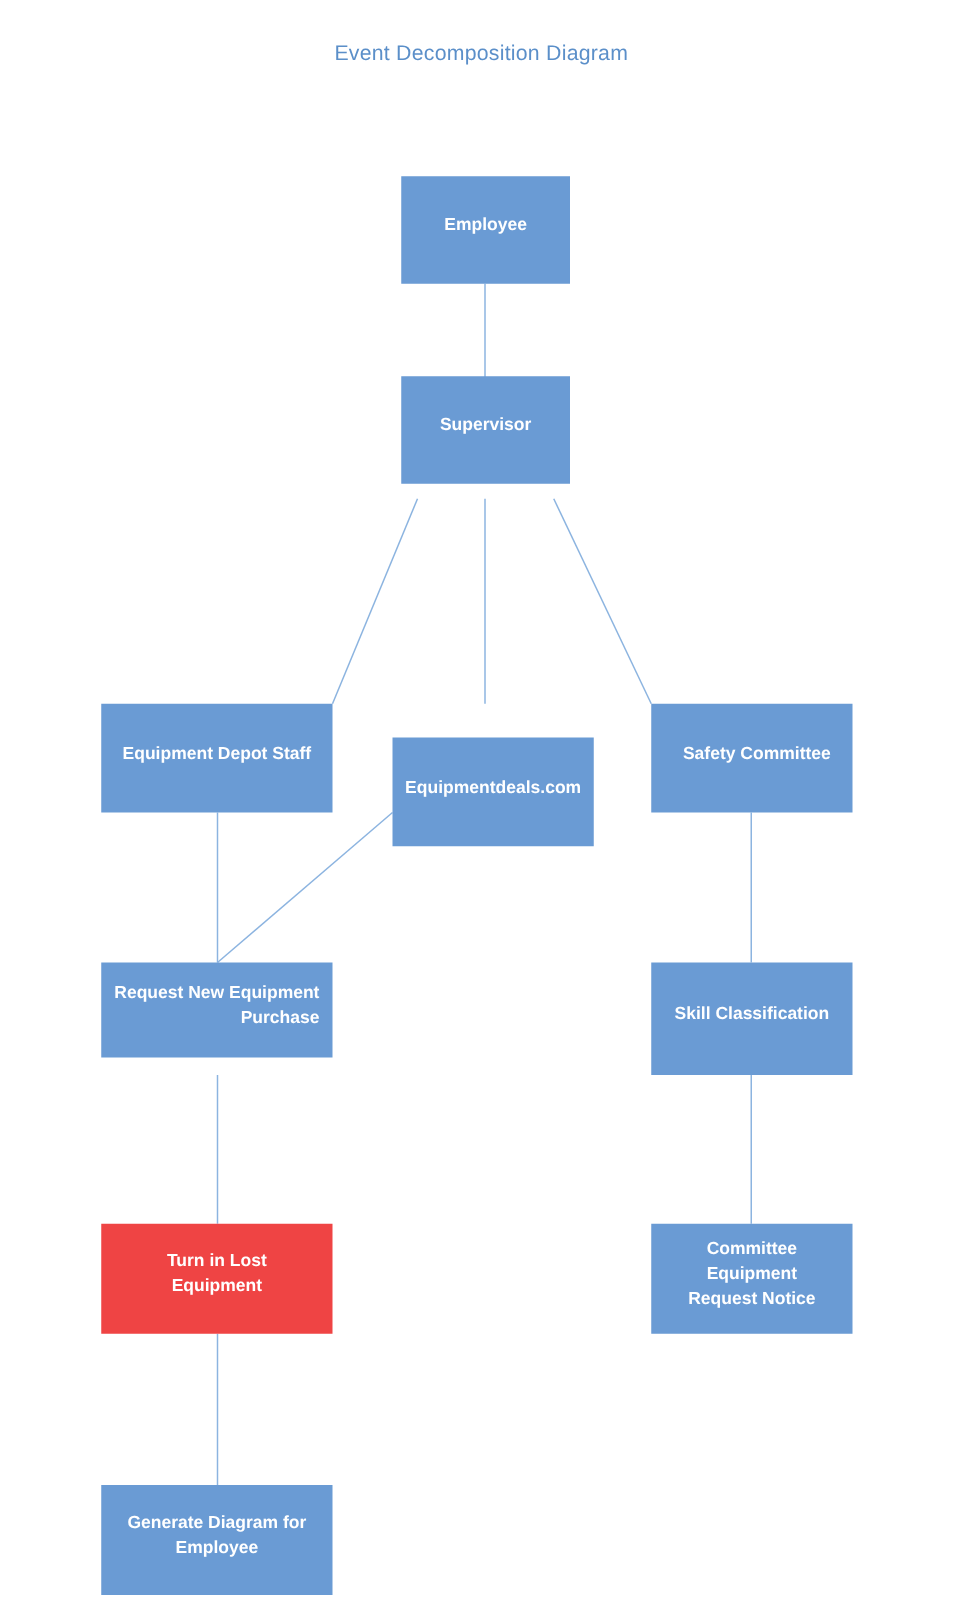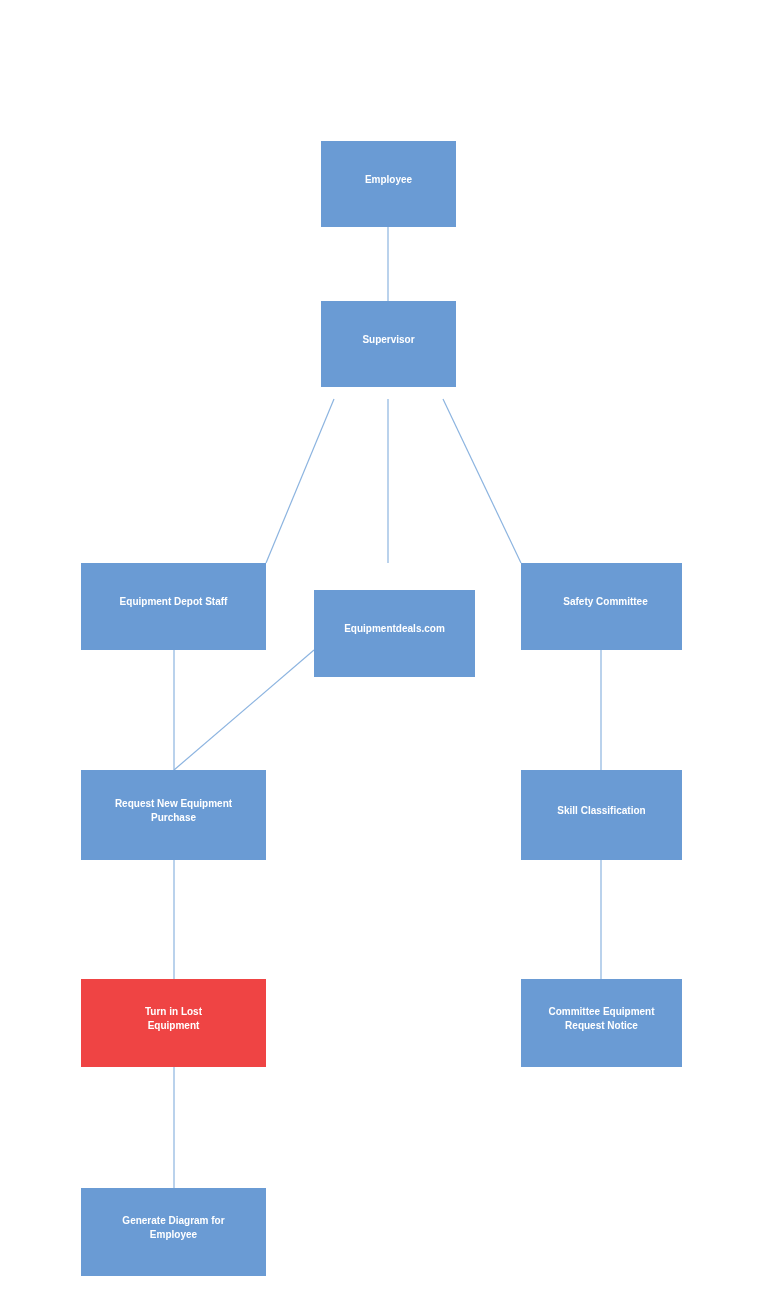--- a/index.html
+++ b/index.html
@@ -46,36 +46,37 @@
   }
 
   .node {
     position: absolute;
     background: #6a9bd4;
     color: #ffffff;
     display: flex;
     align-items: center;
     justify-content: center;
     text-align: center;
-    font-size: 10px;
+    font-size: 14px;
     font-weight: 700;
     line-height: 1.42;
     box-sizing: border-box;
     padding: 0 8px 8px 8px;
   }
   .node-label {
     display: block;
     white-space: pre-line;
   }
 </style>
 </head>
 <body style="background: rgb(255, 255, 255);">
 
 <div id="diagram-canvas">
 
+  <div id="title" style="color: rgb(91, 143, 201);">Event Decomposition Diagram</div>
 
   <svg id="connector-layer" viewBox="0 0 770 1294" width="770" height="1294">
       <line x1="388" y1="227" x2="388" y2="313" stroke="#8cb4e0" stroke-width="1.2"></line>
       <line x1="334" y1="399" x2="266" y2="563" stroke="#8cb4e0" stroke-width="1.2"></line>
       <line x1="388" y1="399" x2="388" y2="563" stroke="#8cb4e0" stroke-width="1.2"></line>
       <line x1="443" y1="399" x2="521" y2="563" stroke="#8cb4e0" stroke-width="1.2"></line>
       <line x1="174" y1="650" x2="174" y2="770" stroke="#8cb4e0" stroke-width="1.2"></line>
       <line x1="314" y1="650" x2="174" y2="770" stroke="#8cb4e0" stroke-width="1.2"></line>
       <line x1="601" y1="650" x2="601" y2="770" stroke="#8cb4e0" stroke-width="1.2"></line>
       <line x1="174" y1="860" x2="174" y2="979" stroke="#8cb4e0" stroke-width="1.2"></line>
@@ -92,21 +93,21 @@
       </div>
       <div class="node" style="left: 81px; top: 563px; width: 185px; height: 87px; background: rgb(106, 155, 212); color: rgb(255, 255, 255);">
         <span class="node-label">Equipment Depot Staff</span>
       </div>
       <div class="node" style="left: 314px; top: 590px; width: 161px; height: 87px; background: rgb(106, 155, 212); color: rgb(255, 255, 255);">
         <span class="node-label">Equipmentdeals.com</span>
       </div>
       <div class="node" style="left: 521px; top: 563px; width: 161px; height: 87px; background: rgb(106, 155, 212); color: rgb(255, 255, 255); padding-left: 16px;">
         <span class="node-label">Safety Committee</span>
       </div>
-      <div class="node" style="left: 81px; top: 770px; width: 185px; height: 90px; background: rgb(106, 155, 212); color: rgb(255, 255, 255);">
+      <div class="node" style="left: 81px; top: 770px; width: 185px; height: 76px; background: rgb(106, 155, 212); color: rgb(255, 255, 255); text-align: right;">
         <span class="node-label">Request New Equipment
 Purchase</span>
       </div>
       <div class="node" style="left: 521px; top: 770px; width: 161px; height: 90px; background: rgb(106, 155, 212); color: rgb(255, 255, 255); text-align: center;">
         <span class="node-label">Skill Classification</span>
       </div>
       <div class="node" style="left: 81px; top: 979px; width: 185px; height: 88px; background: #ef4444; color: rgb(255, 255, 255);">
         <span class="node-label">Turn in Lost
 Equipment</span>
       </div>

